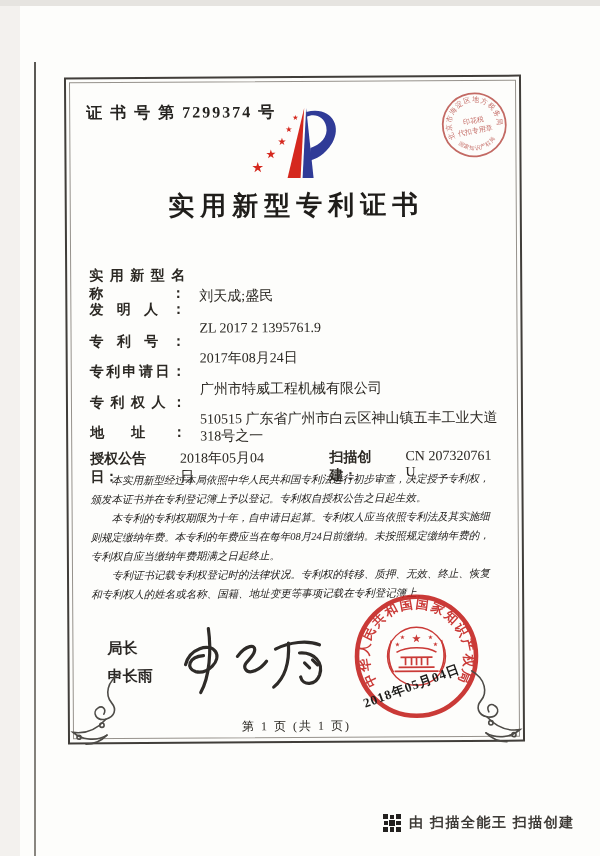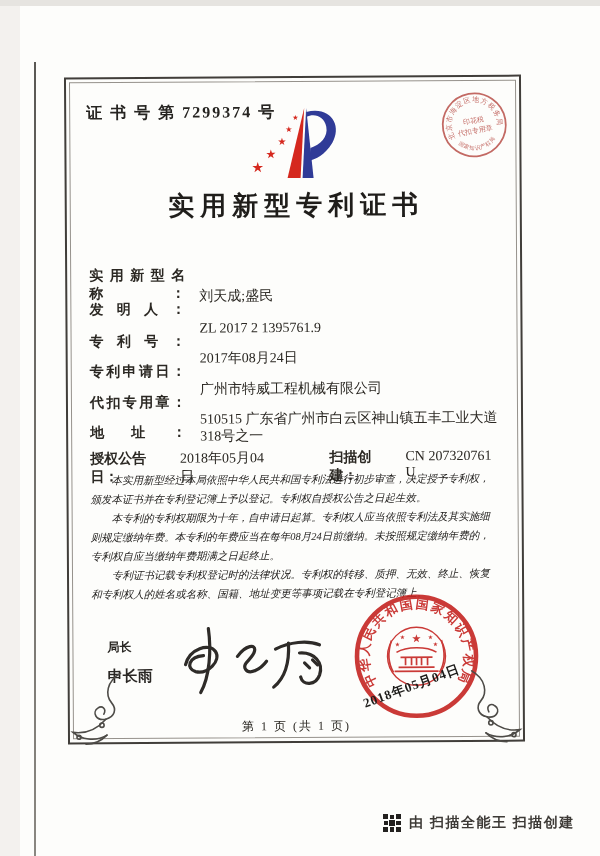--- a/index.html
+++ b/index.html
@@ -41,21 +41,21 @@
   .grant { position:absolute; left:22px; top:371px; width:412px; display:flex; font-size:14px; color:#2b2823; }
   .grant .cell { display:flex; }
   .grant .lbl { font-weight:600; }
   .grant .val { margin-left:8px; }
   .grant .cell-right { margin-left:54px; }
 
   .paras { position:absolute; left:22px; top:392px; width:404px; font-size:10.5px;
     line-height:19px; color:#242220; font-style:italic; }
   .paras p { text-indent:2em; }
 
-  .signer-title { position:absolute; left:38px; top:560px; font-size:12px; font-weight:bold; color:#2a2724; }
+  .signer-title { position:absolute; left:38px; top:560px; font-size:15px; font-weight:bold; color:#2a2724; }
   .signer-name  { position:absolute; left:38px; top:588px; font-size:15px; font-weight:bold; color:#2a2724; }
 
   .signature { position:absolute; left:94px; top:540px; width:170px; height:82px; }
 
   .big-seal { position:absolute; left:281px; top:513px; width:132px; height:132px; opacity:.88; }
   .seal-date { position:absolute; left:276px; top:600px; width:132px; text-align:center;
     transform:rotate(-20deg); font-size:13px; font-weight:600; color:#1d1c1a; letter-spacing:1px; }
 
   .page-info { position:absolute; left:0; top:640px; width:100%; text-align:center;
     font-size:12px; color:#2b2823; letter-spacing:2px; }
@@ -119,21 +119,21 @@
   </div>
   <div class="row r3">
     <span class="lbl">专利号：</span>
     <span class="val">ZL 2017 2 1395761.9</span>
   </div>
   <div class="row r4">
     <span class="lbl">专利申请日：</span>
     <span class="val">2017年08月24日</span>
   </div>
   <div class="row r5">
-    <span class="lbl">代扣专用章：</span>
+    <span class="lbl">专利权人：</span>
     <span class="val">广州市特威工程机械有限公司</span>
   </div>
   <div class="row r6">
     <span class="lbl">地址：</span>
     <span class="val">510515 广东省广州市白云区神山镇五丰工业大道318号之一</span>
   </div>
 
   <div class="grant">
     <span class="cell">
       <span class="lbl">授权公告日：</span>

